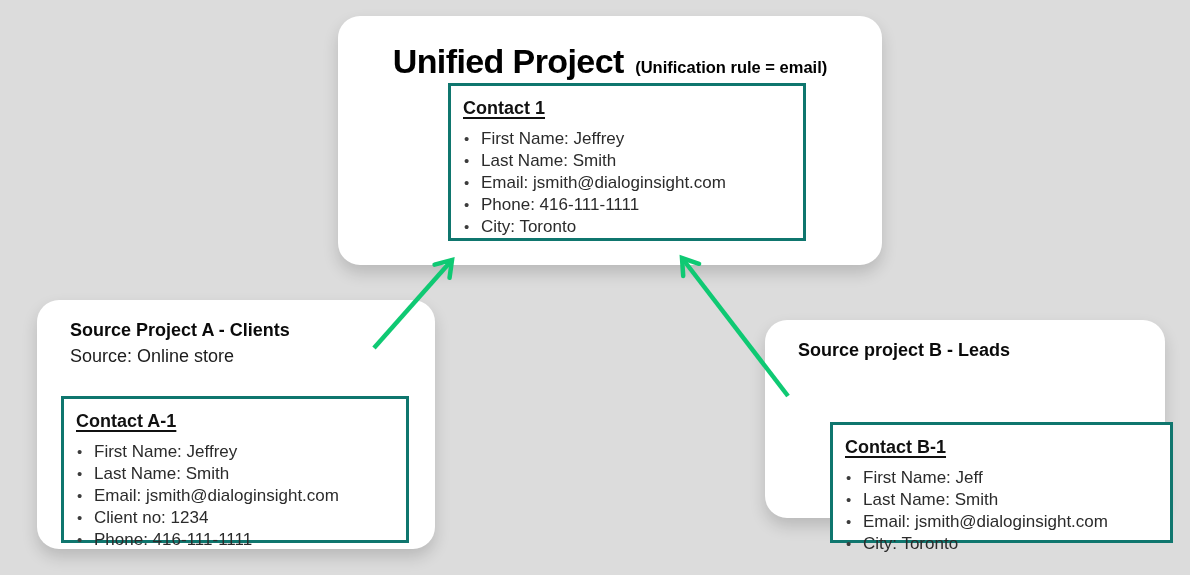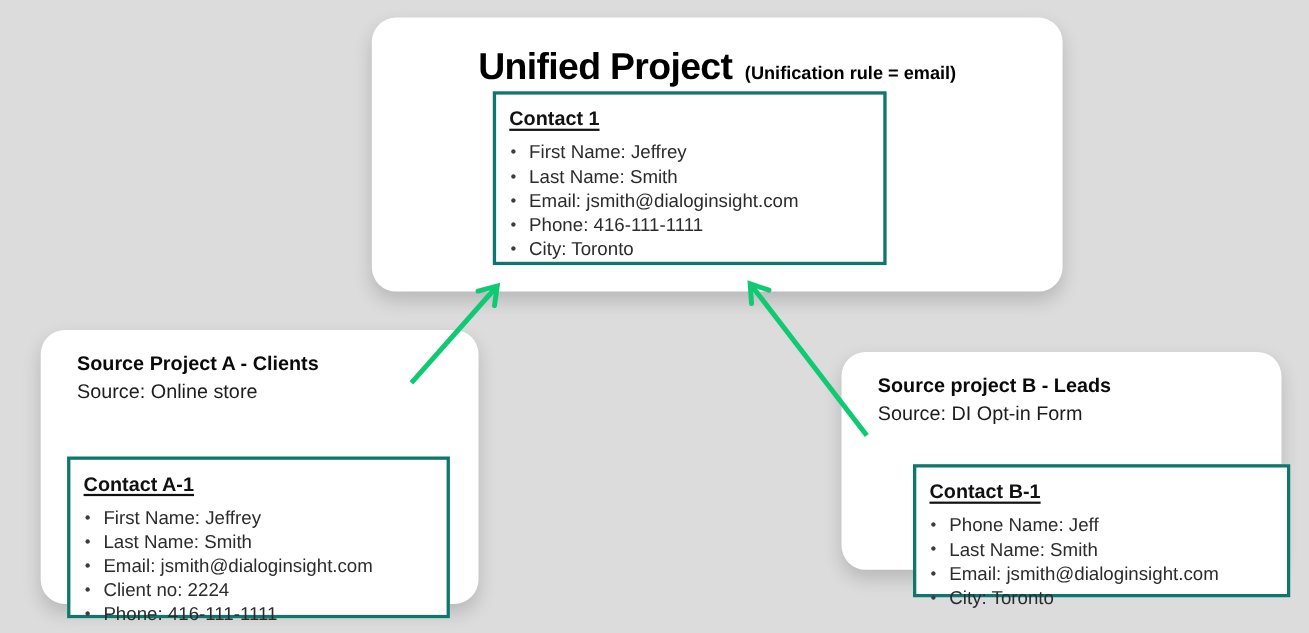--- a/index.html
+++ b/index.html
@@ -13,21 +13,21 @@
   }
   .stage { position:absolute; inset:0; }
 
   .card {
     position:absolute;
     background:#ffffff;
     border-radius:22px;
     box-shadow:0 8px 16px rgba(0,0,0,0.16);
     z-index:1;
   }
-  .card-unified { left:338px; top:16px;  width:628px; height:249px; }
+  .card-unified { left:338px; top:16px;  width:544px; height:249px; }
   .card-a       { left:37px;  top:300px; width:398px; height:249px; }
   .card-b       { left:765px; top:320px; width:400px; height:198px; }
 
   .title-row { text-align:center; margin-top:26px; white-space:nowrap; }
   .big-title {
     font-size:34px; font-weight:bold; letter-spacing:-0.6px; color:#000;
   }
   .title-note { font-size:16.5px; font-weight:bold; color:#000; margin-left:7px; }
 
   .src-text { padding:17px 0 0 33px; }
@@ -35,21 +35,21 @@
   .src-source { font-size:18px; color:#1c1c1c; line-height:26px; }
   .src-key    { font-size:18px; font-weight:bold; color:#a3a3a3; line-height:25px; }
 
   .contact-box {
     position:absolute;
     border:3px solid #0f766e;
     background:#fff;
     padding:12px 8px 0 12px;
   }
   .box-unified { left:110px; top:67px;  width:358px; height:158px; }
-  .box-a       { left:24px;  top:96px;  width:348px; height:147px;margin-top:19px; }
+  .box-a       { left:24px;  top:96px;  width:348px; height:147px; }
   .box-b       { left:30px;  top:102px; width:343px; height:121px;margin-left:35px; }
 
   .contact-heading {
     font-size:18px; font-weight:bold; color:#111;
     text-decoration:underline;
     text-decoration-thickness:2px;
     text-underline-offset:3px;
     margin-bottom:9px;
   }
   .field-list { list-style:none; }
@@ -111,35 +111,34 @@
     <div class="src-text">
       <div class="src-title">Source Project A - Clients</div>
       <div class="src-source">Source: Online store</div>
     </div>
     <div class="contact-box box-a">
       <div class="contact-heading">Contact A-1</div>
       <ul class="field-list">
           <li>First Name: Jeffrey</li>
           <li>Last Name: Smith</li>
           <li>Email: jsmith@dialoginsight.com</li>
-          <li>Client no: 2224</li>
+          <li>Client no: 1234</li>
           <li>Phone: 416-111-1111</li>
         </ul>
     </div>
   </section>
 
   <section class="card card-b">
     <div class="src-text">
       <div class="src-title">Source project B - Leads</div>
-      <div class="src-source">Source: DI Opt-in Form</div>
     </div>
     <div class="contact-box box-b">
       <div class="contact-heading">Contact B-1</div>
       <ul class="field-list">
-          <li>Phone Name: Jeff</li>
+          <li>First Name: Jeff</li>
           <li>Last Name: Smith</li>
           <li>Email: jsmith@dialoginsight.com</li>
           <li>City: Toronto</li>
         </ul>
     </div>
   </section>
 
 </div>
 
 </body></html>

